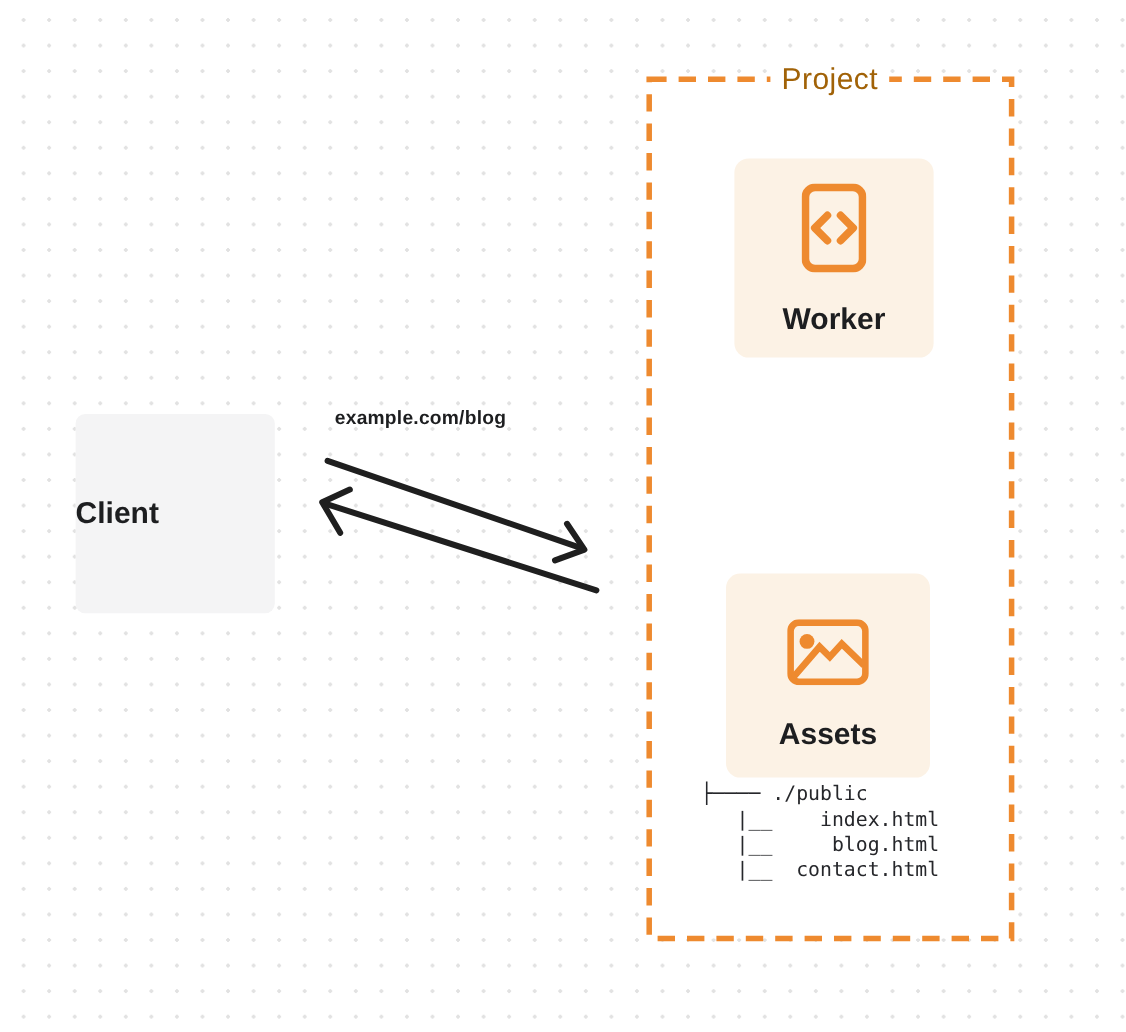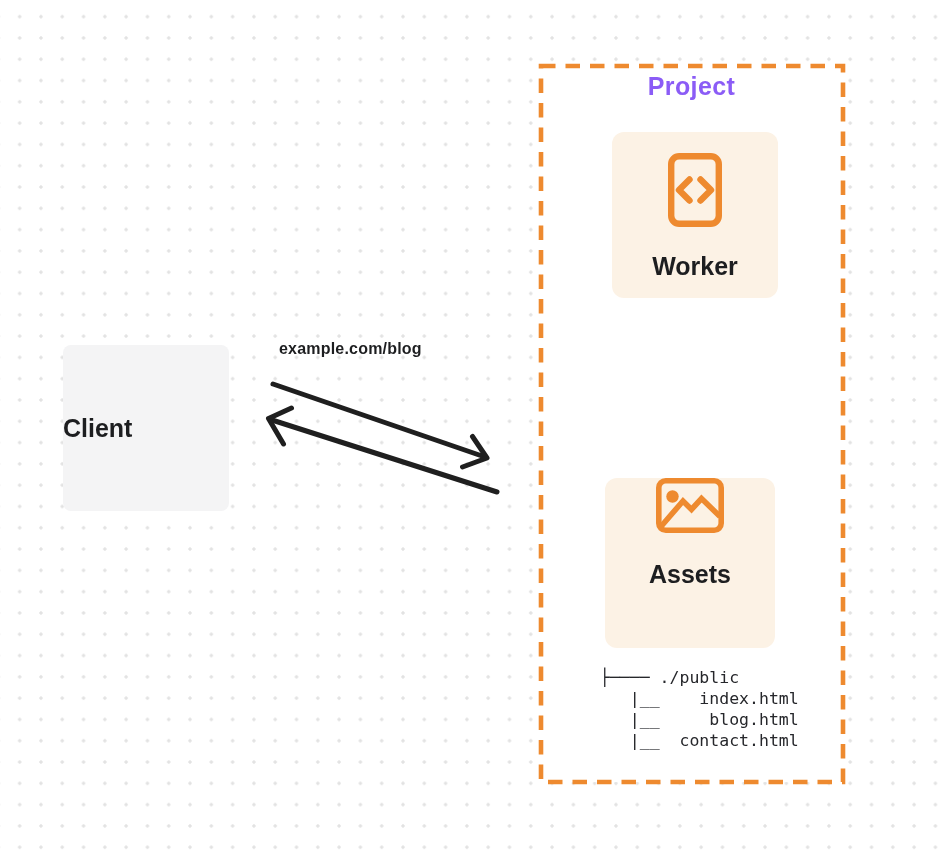--- a/index.html
+++ b/index.html
@@ -16,48 +16,48 @@
     background-position: 9px 6px;
   }
   svg.layer { position: absolute; left: 0; top: 0; }
 
   .project-label-wrap {
     position: absolute; left: 540px; top: 52px; width: 303px;
     text-align: center; line-height: 28px;
   }
   .project-label-wrap span {
     display: inline-block; background: #ffffff; padding: 0 9px;
-    color: #8b5cf6; font-weight: 700; font-size: 25px; letter-spacing: 0.4px; margin-top: 20px;
+    color: #a16207; font-weight: 400; font-size: 25px; letter-spacing: 0.4px;
   }
 
   .card {
     position: absolute; display: flex; flex-direction: column; align-items: center;
     box-sizing: border-box;
     text-align: right;
   }
   .cream { background: #FCF2E5; border-radius: 12px; }
   .worker-card { left: 612px; top: 132px; width: 166px; height: 166px; padding-top: 21px; }
   .worker-card .icon { margin-bottom: 27px; }
-  .assets-card { left: 605px; top: 478px; width: 170px; height: 170px; }
+  .assets-card { left: 605px; top: 478px; width: 170px; height: 170px; padding-top: 38px; }
   .assets-card .icon { margin-bottom: 29px; }
   .card-label { font-weight: 700; font-size: 25px; color: #1D1E20; line-height: 1; }
 
   .client-card {
     position: absolute; left: 63px; top: 345px; width: 166px; height: 166px;
     background: #F4F4F5; border-radius: 8px;
     display: flex; align-items: center; justify-content: flex-start;
   }
 
   .url-label {
     position: absolute; left: 279px; top: 340px;
     font-weight: 700; font-size: 16px; color: #1D1E20; letter-spacing: 0.2px;
   }
 
   .tree {
-    position: absolute; left: 584px; top: 651px; margin: 16px;
+    position: absolute; left: 584px; top: 651px; margin: 0;
     font-family: "DejaVu Sans Mono", monospace;
     font-size: 16.5px; line-height: 21px; color: #26272B;
     white-space: pre;
   }
 </style>
 </head>
 <body>
 
 <div class="stage">
 

